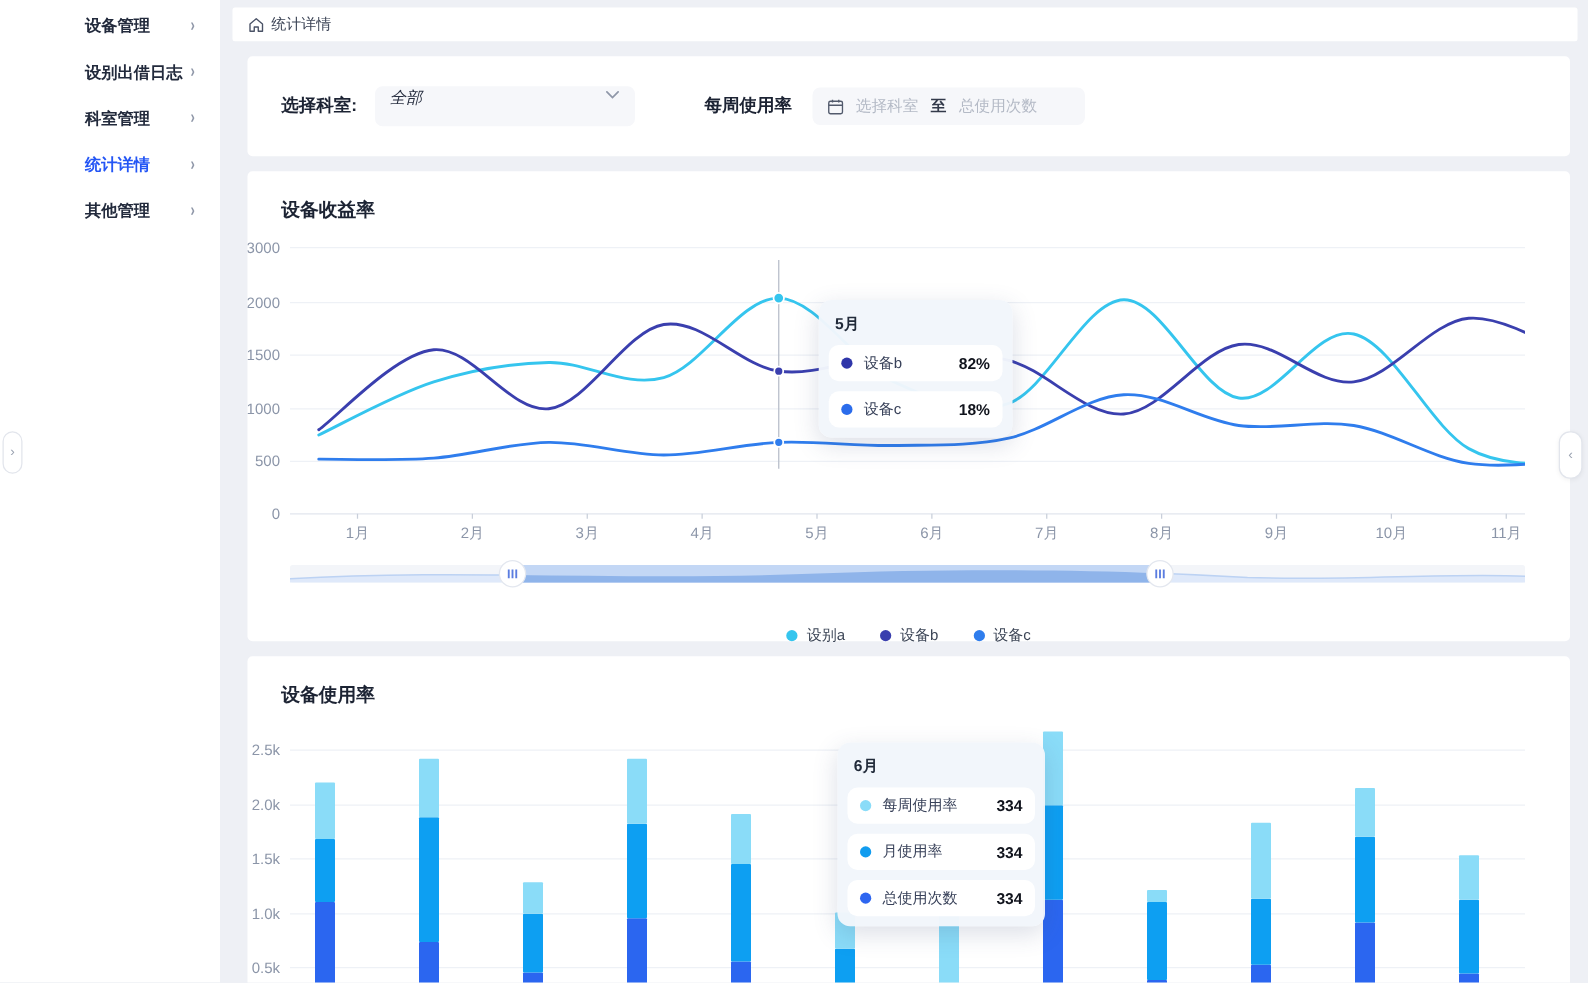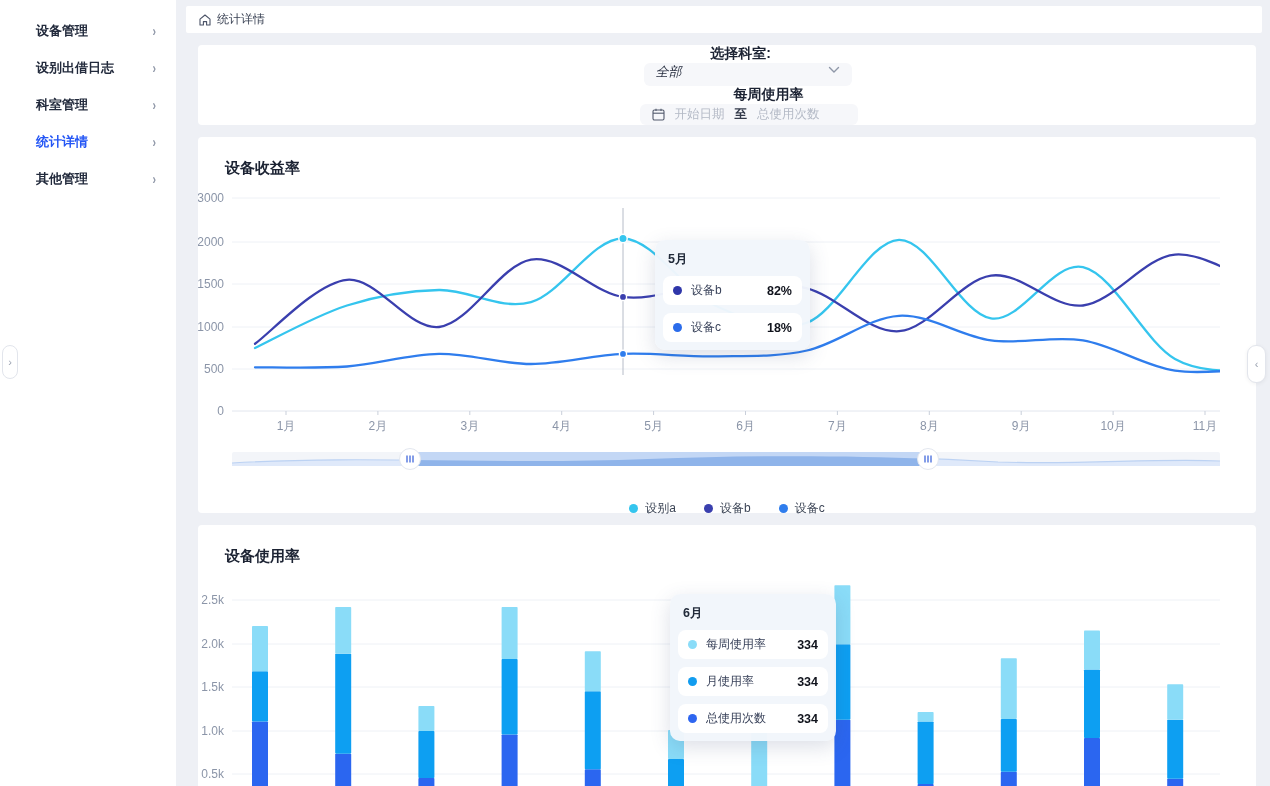--- a/index.html
+++ b/index.html
@@ -1,38 +1,38 @@
 <!DOCTYPE html>
 <html><head>
 <meta charset="utf-8">
 <style>
   * { margin:0; padding:0; box-sizing:border-box; }
   html,body { width:1270px; height:786px; overflow:hidden; }
   body { background:#eef0f5; font-family:"Liberation Sans","DejaVu Sans",sans-serif; position:relative; }
 
   
   .sidebar { position:absolute; left:0; top:0; width:176px; height:786px; background:#fff; padding-top:12px; }
-  .side-item { display:flex; align-items:center; justify-content:space-between; height:37px;
-               padding:0 20px 0 36px; font-size:13px; font-weight:700; color:#222a3c; cursor:pointer; }
+  .side-item { display:flex; align-items:flex-start; justify-content:space-between; height:37px;
+               padding:0 20px 0 68px; font-size:13px; font-weight:700; color:#222a3c; cursor:pointer; }
   .side-item .chev { color:#8f97a8; font-size:13px; font-weight:700; transform:scale(.8,1.15); }
   .side-item.active { color:#2456f5; }
 
   .edge-pill { position:absolute; background:#fff; border:1px solid #e2e5ec; border-radius:9px;
                display:flex; align-items:center; justify-content:center; color:#9aa2b1;
                font-size:11px; cursor:pointer; z-index:40; }
   .edge-pill.left  { left:2px;  top:345px; width:16px; height:34px; }
   .edge-pill.right { left:1247px; top:345px; width:19px; height:38px; box-shadow:0 1px 4px rgba(0,0,0,.06); }
 
   
   .main { position:absolute; left:186px; top:6px; width:1076px; }
   .crumb { height:27px; background:#fff; border-radius:2px; display:flex; align-items:center;
            padding-left:12px; font-size:12px; color:#3a4254; gap:5px; }
   .crumb svg { display:block; }
 
-  .card { margin:12px 6px 0 12px; background:#fff; border-radius:4px; position:relative;flex-direction:column; }
+  .card { margin:12px 6px 0 12px; background:#fff; border-radius:4px; position:relative; }
 
   
   .filter-card { height:80px; display:flex; align-items:center; padding-left:27px; }
   .f-label { font-size:14px; font-weight:700; color:#1c2333; }
   .dept-select { margin-left:14px; width:208px; height:32px; background:#f6f7fa; border-radius:6px;
                  display:flex; align-items:flex-start; padding:0 12px; font-size:13px; color:#2a3142; cursor:pointer;font-style:italic; }
   .dept-select .sel-chev { margin-left:auto; color:#8f97a8; font-size:12px; }
   .time-label { margin-left:56px; }
   .date-box { margin-left:16px; width:218px; height:30px; background:#f6f7fa; border-radius:6px;
               display:flex; align-items:center; padding:0 12px; font-size:12.5px; gap:10px; cursor:pointer; }
@@ -115,21 +115,21 @@
       </span>
     </div>
     <span class="f-label time-label">每周使用率</span>
     <div class="date-box">
       <svg width="13" height="13" viewBox="0 0 13 13">
         <rect x="1" y="2" width="11" height="10" rx="1.4" fill="none" stroke="#525a6c" stroke-width="1.1"></rect>
         <line x1="1" y1="5.2" x2="12" y2="5.2" stroke="#525a6c" stroke-width="1.1"></line>
         <line x1="4" y1="0.8" x2="4" y2="3" stroke="#525a6c" stroke-width="1.1"></line>
         <line x1="9" y1="0.8" x2="9" y2="3" stroke="#525a6c" stroke-width="1.1"></line>
       </svg>
-      <span class="date-ph">开始日期</span>
+      <span class="date-ph">选择科室</span>
       <span class="date-to">至</span>
       <span class="date-ph">总使用次数</span>
     </div>
   </div>
 
   <div class="card" id="card1">
     <div class="chart-title">设备收益率</div>
     <svg class="chart-svg" id="svg1" width="1058" height="376" viewBox="0 0 1058 376">
         <line x1="34" y1="61" x2="1022" y2="61" stroke="#eef1f6" stroke-width="1"></line>
         <text x="26" y="65" text-anchor="end" fill="#8b95a8" font-size="12">3000</text>

